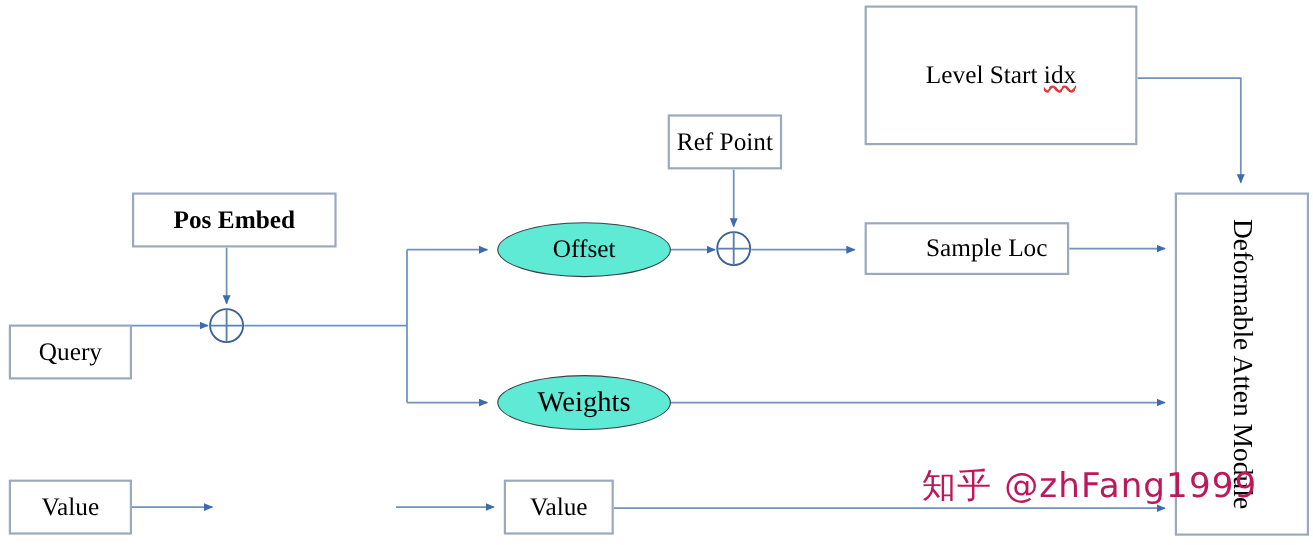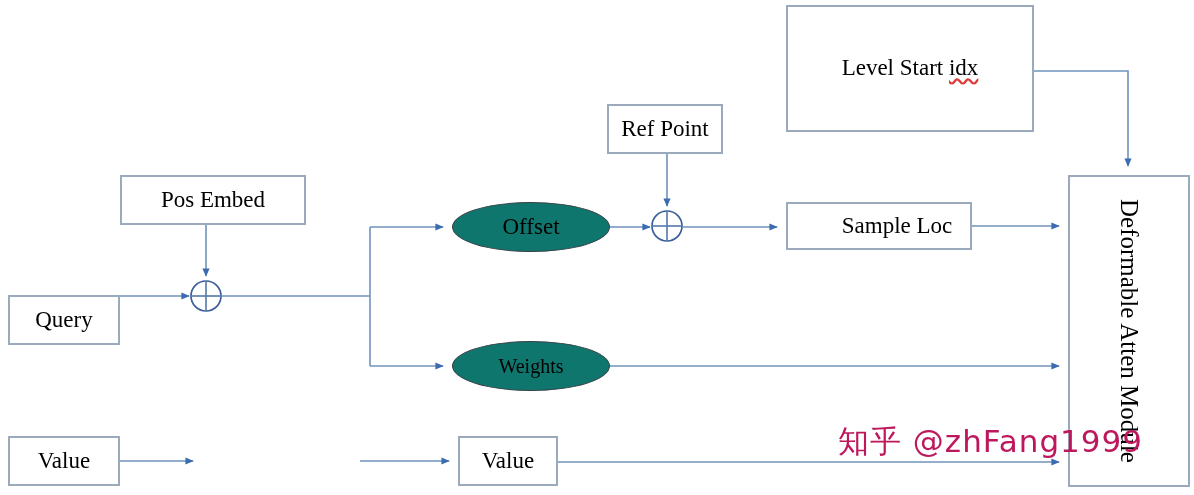--- a/index.html
+++ b/index.html
@@ -37,21 +37,21 @@
     line-height: 1.15;
     text-align: center;
     white-space: nowrap;
   }
   .box {
     border: 2px solid #9aaabc;
   }
   .ellipse {
     border: 1.6px solid #3a3f46;
     border-radius: 50%;
-    background: #0f766e;
+    background: #5eead4;
   }
   .stack {
     flex-direction: column;
     justify-content: space-around;
     white-space: normal;
     gap: 39px;
   }
   .stack .line { display: block; }
   .vert {
     writing-mode: vertical-rl;
@@ -127,37 +127,37 @@
       <path d="M206,281 L206,311" stroke="#5c7fae"></path>
     </g>
 
     <g stroke="#3b5f99" stroke-width="1.7" fill="#ffffff">
       <circle cx="667" cy="226" r="15"></circle>
       <path d="M652,226 L682,226" stroke="#5c7fae"></path>
       <path d="M667,211 L667,241" stroke="#5c7fae"></path>
     </g>
   </svg>
 
-  <div class="node box" style="left:120px; top:175px; width:186px; height:50px; font-size:23px;">
+  <div class="node box" style="left:120px; top:175px; width:186px; height:50px; font-size:23px;font-weight:bold;">
     <span>Pos Embed</span>
   </div>
 
   <div class="node box" style="left:8px; top:271px; width:112px; height:50px; font-size:23px;margin-top:24px;">
     <span>Query</span>
   </div>
 
-  <div class="node box" style="left:607px; top:104px; width:116px; height:50px; font-size:23px;">
+  <div class="node box" style="left:607px; top:104px; width:104px; height:50px; font-size:23px;">
     <span>Ref Point</span>
   </div>
 
   <div class="node ellipse" style="left:452px; top:202px; width:158px; height:50px; font-size:23px;">
     <span>Offset</span>
   </div>
 
-  <div class="node ellipse" style="left:452px; top:341px; width:158px; height:50px; font-size:20px;text-align:center;">
+  <div class="node ellipse" style="left:452px; top:341px; width:158px; height:50px; font-size:26px;text-align:center;">
     <span>Weights</span>
   </div>
 
   <div class="node box" style="left:786px; top:202px; width:186px; height:48px; font-size:23px;padding-left:36px;">
     <span>Sample Loc</span>
   </div>
 
   <div class="node box" style="left:8px; top:436px; width:112px; height:50px; font-size:23px;">
     <span>Value</span>
   </div>

